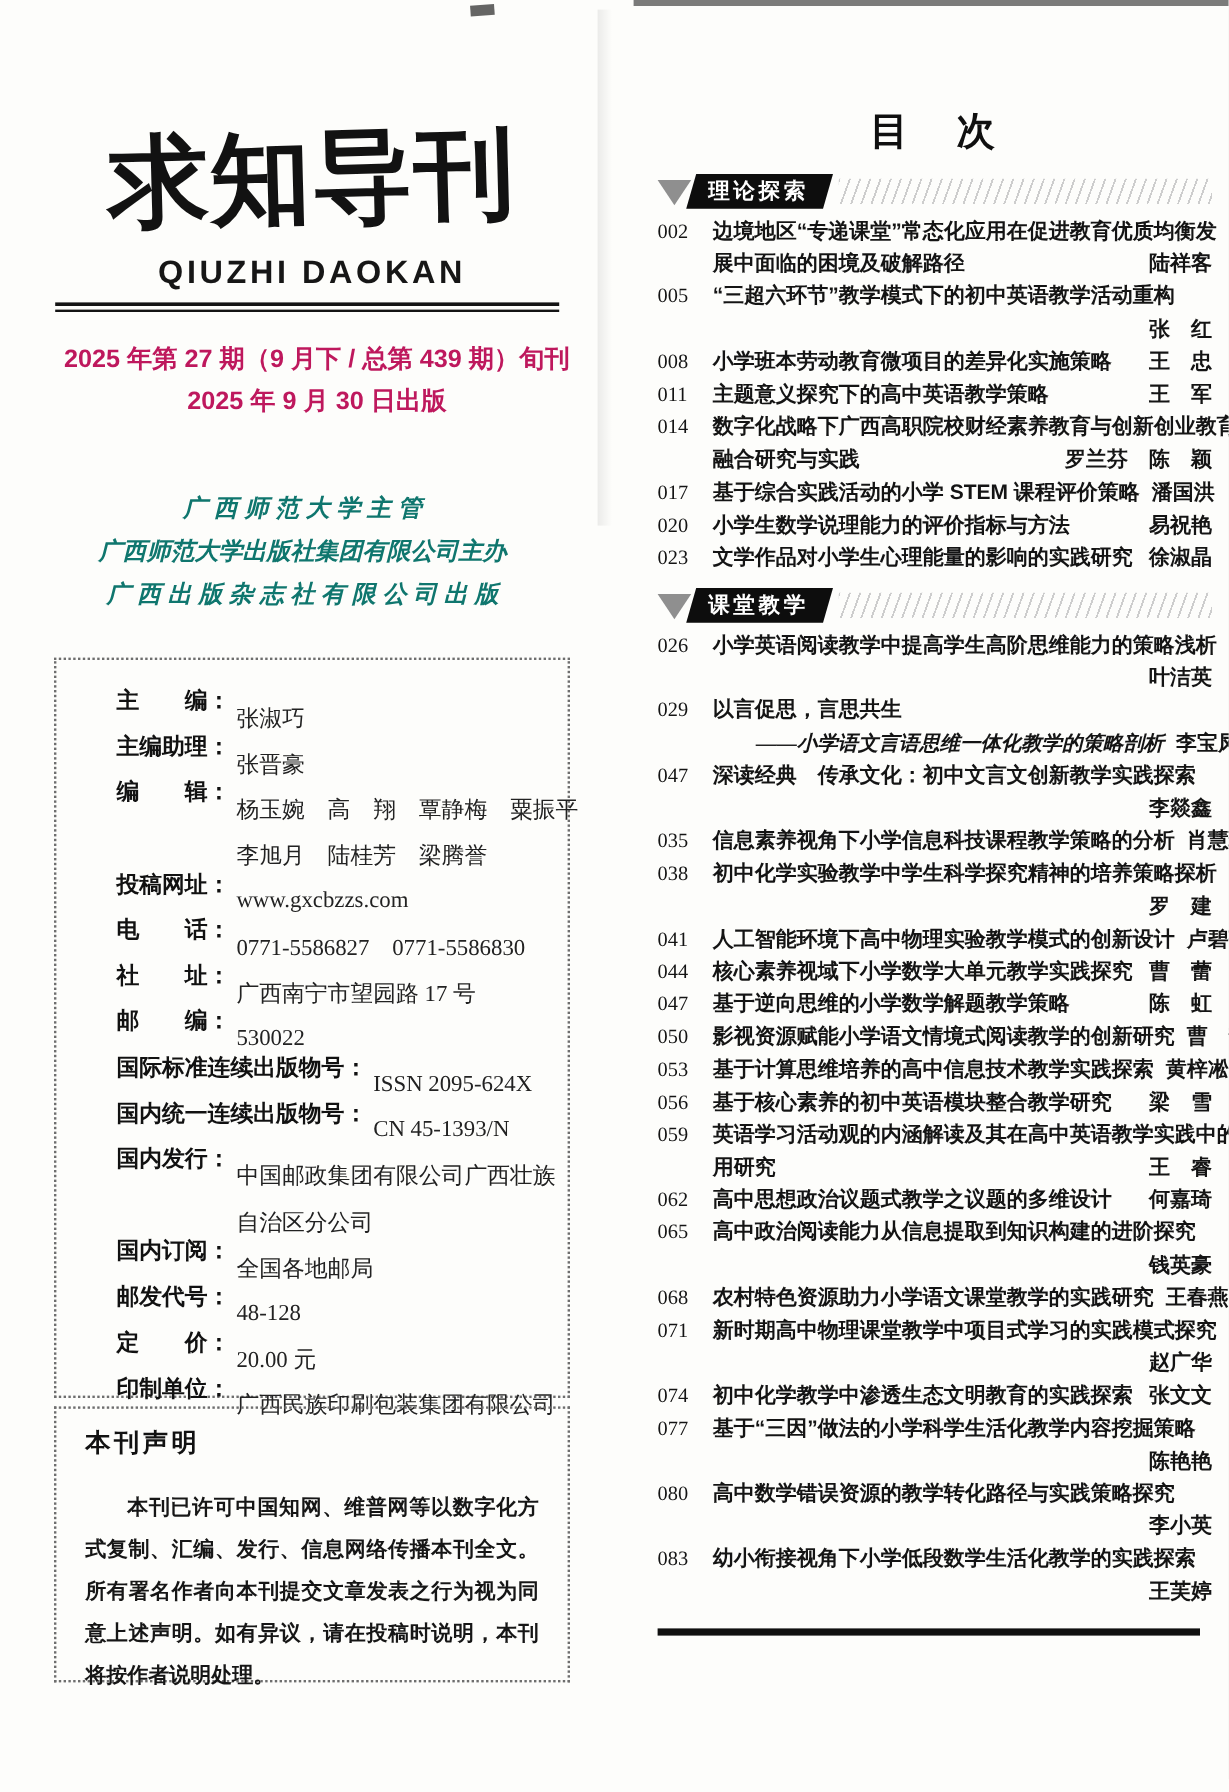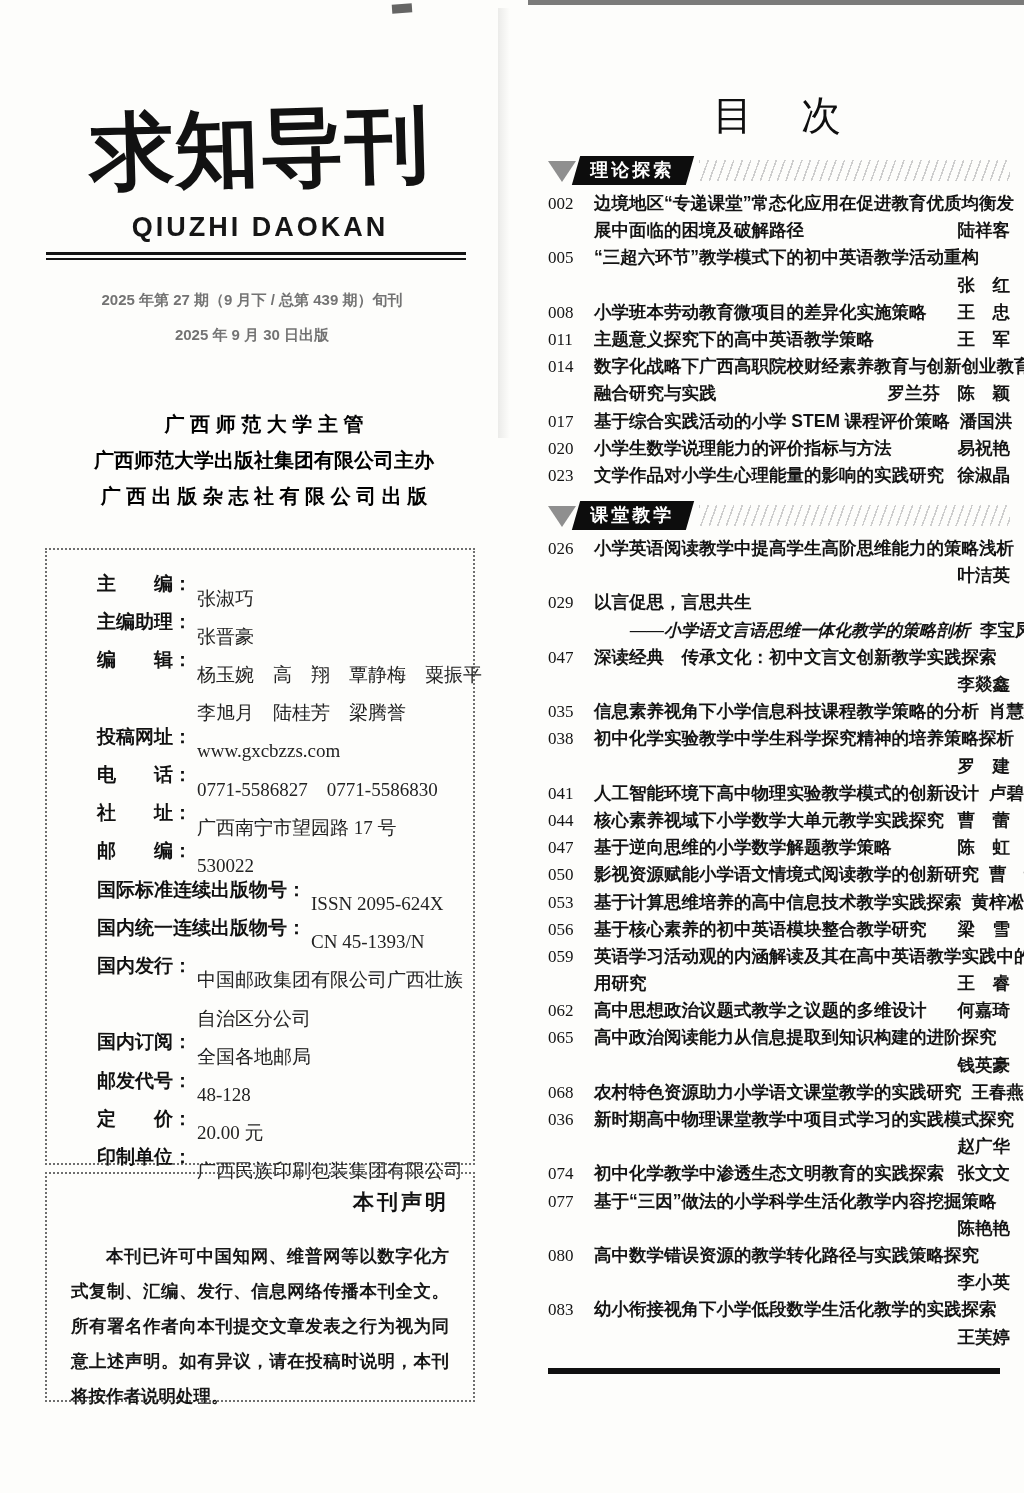--- a/index.html
+++ b/index.html
@@ -36,55 +36,56 @@
   .logo-pinyin {
     position:absolute; left:40px; top:212px; width:440px;
     text-align:center; font-size:27px; font-weight:700; letter-spacing:3px;
     color:#161616;
   }
   .rule-double {
     position:absolute; left:46px; top:252px; width:420px; height:8px;
     border-top:3px solid #141414; border-bottom:2px solid #141414;
   }
   .issue-block {
-    position:absolute; left:32px; top:282px; width:440px;
-    text-align:center; font-size:15px; font-weight:700; line-height:35px;
-    color:#737373;
+    position:absolute; left:44px; top:282px; width:440px;
+    text-align:center; font-size:21px; font-weight:700; line-height:35px;
+    color:#be185d;
   }
   .publisher-block {
-    position:absolute; left:44px; top:406px; width:440px;
+    position:absolute; left:32px; top:406px; width:440px;
     text-align:center; font-size:20px; font-weight:700; line-height:36px;
-    color:#000000;
+    color:#0f766e;
+    font-style:italic;
   }
 
   .masthead-box {
     position:absolute; left:45px; top:548px; width:430px; height:617px;
     border:2px dotted #6e6e6e;
     padding:15px 10px 0 50px;
   }
   .mh-row { height:38.2px; display:flex; align-items:center; font-size:19px; white-space:pre; }
   .mh-row.mh-indent { padding-left:95px; }
   .mh-label { font-weight:700; color:#111; }
   .mh-value { font-weight:400; font-family:"Liberation Serif", serif; color:#222; margin-left:5px;margin-top:29px; }
 
   .stmt-box {
     position:absolute; left:45px; top:1172px; width:430px; height:230px;
     border:2px dotted #6e6e6e;
     padding:14px 24px 0 24px;
   }
-  .stmt-title { text-align:right; font-size:21px; font-weight:800; letter-spacing:3px; color:#111; }
+  .stmt-title { text-align:left; font-size:21px; font-weight:800; letter-spacing:3px; color:#111; }
   .stmt-text {
     margin-top:23px; font-size:17.5px; font-weight:700; line-height:35px;
     text-align:justify; text-indent:2em; color:#161616;
   }
 
   
   .toc { position:absolute; left:548px; top:88px; width:462px; }
   .toc-title {
-    text-align:center; font-size:40px; font-weight:400; letter-spacing:4px;
+    text-align:center; font-size:32px; font-weight:700; letter-spacing:4px;
     color:#0f0f0f; margin-bottom:14px;
   }
   .toc-section-header { display:flex; align-items:center; height:27px; margin:12px 0 7px 0; }
   .tri {
     width:0; height:0; flex:none;
     border-left:14px solid transparent; border-right:14px solid transparent;
     border-top:21px solid #8f8f8f;
     margin-top:2px;
   }
   .banner {
@@ -317,21 +318,21 @@
             <span class="toc-num"></span>
             <span class="toc-text"></span>
             <span class="toc-author">钱英豪</span>
           </div>
           <div class="toc-row">
             <span class="toc-num">068</span>
             <span class="toc-text">农村特色资源助力小学语文课堂教学的实践研究</span>
             <span class="toc-author">王春燕</span>
           </div>
           <div class="toc-row">
-            <span class="toc-num">036</span>
+            <span class="toc-num">071</span>
             <span class="toc-text">新时期高中物理课堂教学中项目式学习的实践模式探究</span>
           </div>
           <div class="toc-row">
             <span class="toc-num"></span>
             <span class="toc-text"></span>
             <span class="toc-author">赵广华</span>
           </div>
           <div class="toc-row">
             <span class="toc-num">074</span>
             <span class="toc-text">初中化学教学中渗透生态文明教育的实践探索</span>

